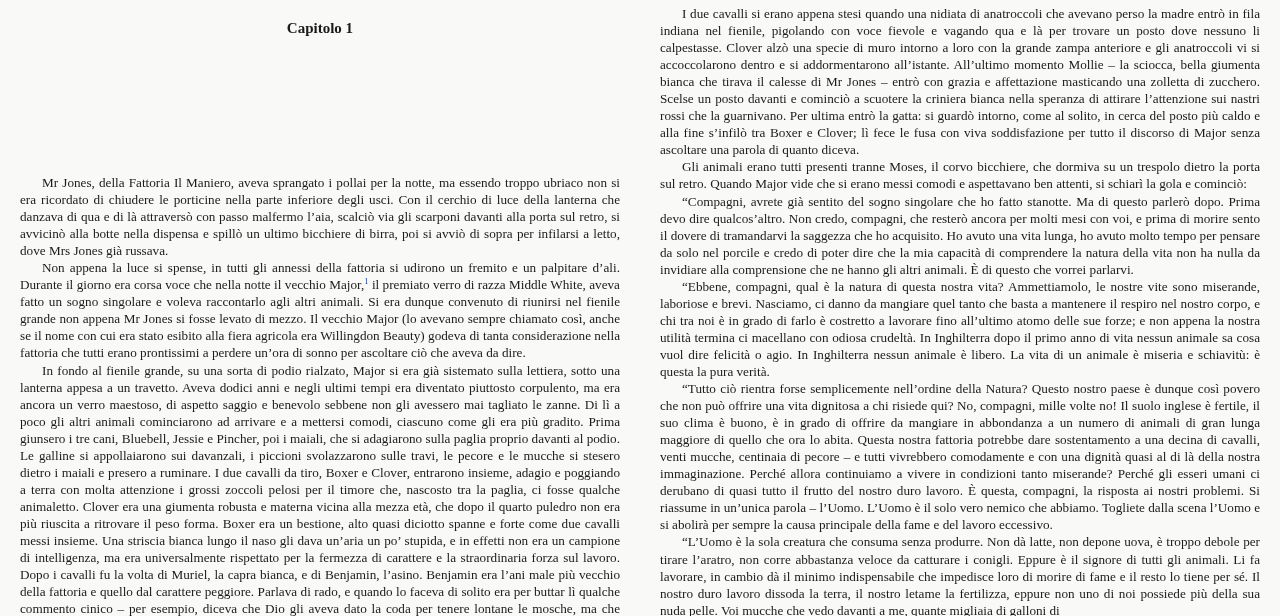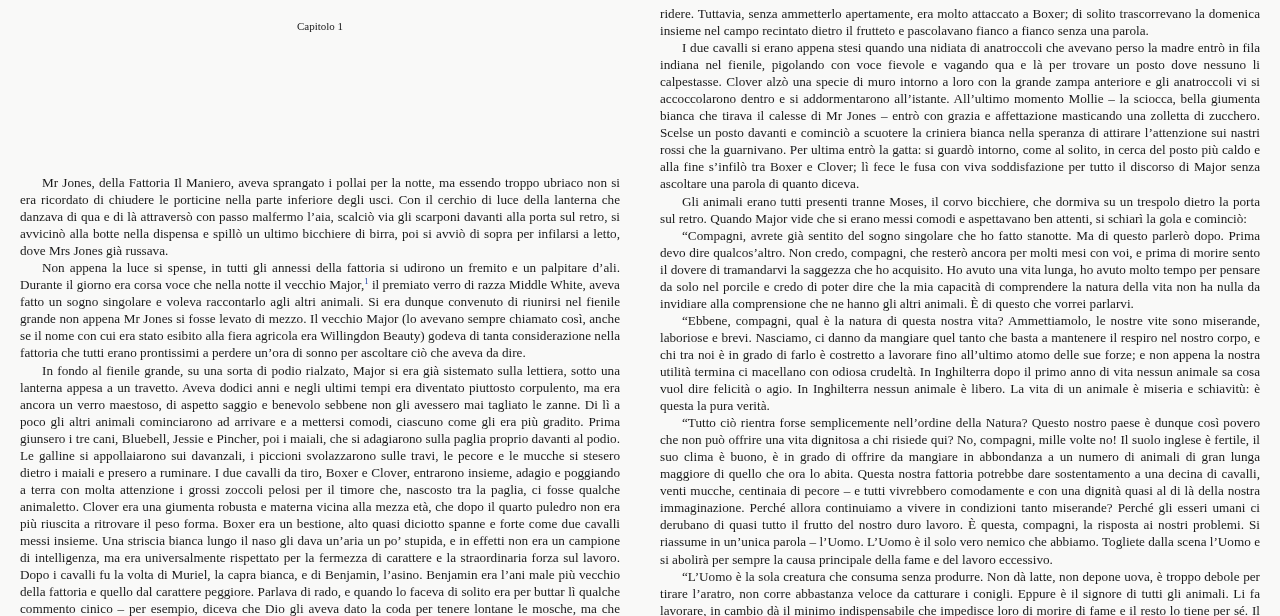--- a/index.html
+++ b/index.html
@@ -21,25 +21,25 @@
       position: absolute;
       top: 0;
       width: 600px;
       height: 616px;
       overflow: hidden;
     }
     .page-left { left: 20px; }
     .page-right { left: 660px; }
     .chapter-title {
       text-align: center;
-      font-size: 11px;
+      font-size: 15px;
       margin: 0;
       padding-top: 20px;
       height: 130px;
-      font-weight: normal;
+      font-weight: bold;
       letter-spacing: 0;
     }
     .text {
       font-size: 13.2px;
       line-height: 17.05px;
       text-align: justify;
       margin: 0;
     }
     .page-left .text-block { margin-top: 24px; }
     .page-right .text-block { margin-top: 5px; }
@@ -61,21 +61,20 @@
     <h1 class="chapter-title">Capitolo 1</h1>
     <div class="text text-block">
       <p class="para">Mr Jones, della Fattoria Il Maniero, aveva sprangato i pollai per la notte, ma essendo troppo ubriaco non si era ricordato di chiudere le porticine nella parte inferiore degli usci. Con il cerchio di luce della lanterna che danzava di qua e di là attraversò con passo malfermo l’aia, scalciò via gli scarponi davanti alla porta sul retro, si avvicinò alla botte nella dispensa e spillò un ultimo bicchiere di birra, poi si avviò di sopra per infilarsi a letto, dove Mrs Jones già russava.</p>
       <p class="para"><span>Non appena la luce si spense, in tutti gli annessi della fattoria si udirono un fremito e un palpitare d’ali. Durante il giorno era corsa voce che nella notte il vecchio Major,</span><a class="fn-ref">1</a><span> il premiato verro di razza Middle White, aveva fatto un sogno singolare e voleva raccontarlo agli altri animali. Si era dunque convenuto di riunirsi nel fienile grande non appena Mr Jones si fosse levato di mezzo. Il vecchio Major (lo avevano sempre chiamato così, anche se il nome con cui era stato esibito alla fiera agricola era Willingdon Beauty) godeva di tanta considerazione nella fattoria che tutti erano prontissimi a perdere un’ora di sonno per ascoltare ciò che aveva da dire.</span></p>
       <p class="para">In fondo al fienile grande, su una sorta di podio rialzato, Major si era già sistemato sulla lettiera, sotto una lanterna appesa a un travetto. Aveva dodici anni e negli ultimi tempi era diventato piuttosto corpulento, ma era ancora un verro maestoso, di aspetto saggio e benevolo sebbene non gli avessero mai tagliato le zanne. Di lì a poco gli altri animali cominciarono ad arrivare e a mettersi comodi, ciascuno come gli era più gradito. Prima giunsero i tre cani, Bluebell, Jessie e Pincher, poi i maiali, che si adagiarono sulla paglia proprio davanti al podio. Le galline si appollaiarono sui davanzali, i piccioni svolazzarono sulle travi, le pecore e le mucche si stesero dietro i maiali e presero a ruminare. I due cavalli da tiro, Boxer e Clover, entrarono insieme, adagio e poggiando a terra con molta attenzione i grossi zoccoli pelosi per il timore che, nascosto tra la paglia, ci fosse qualche animaletto. Clover era una giumenta robusta e materna vicina alla mezza età, che dopo il quarto puledro non era più riuscita a ritrovare il peso forma. Boxer era un bestione, alto quasi diciotto spanne e forte come due cavalli messi insieme. Una striscia bianca lungo il naso gli dava un’aria un po’ stupida, e in effetti non era un campione di intelligenza, ma era universalmente rispettato per la fermezza di carattere e la straordinaria forza sul lavoro. Dopo i cavalli fu la volta di Muriel, la capra bianca, e di Benjamin, l’asino. Benjamin era l’ani male più vecchio della fattoria e quello dal carattere peggiore. Parlava di rado, e quando lo faceva di solito era per buttar lì qualche commento cinico – per esempio, diceva che Dio gli aveva dato la coda per tenere lontane le mosche, ma che avrebbe preferito non avere né la coda né le mosche. Era l’unico tra gli animali della fattoria a non ridere mai. Se gli chiedevano perché, diceva che non c’era niente da</p>
     </div>
   </div>
 
   <div class="page page-right">
     <div class="text text-block">
-      <p class="para cont">ridere. Tuttavia, senza ammetterlo apertamente, era molto attaccato a Boxer; di solito trascorrevano la domenica insieme nel campo recintato dietro il frutteto e pascolavano fianco a fianco senza una parola.</p>
       <p class="para">I due cavalli si erano appena stesi quando una nidiata di anatroccoli che avevano perso la madre entrò in fila indiana nel fienile, pigolando con voce fievole e vagando qua e là per trovare un posto dove nessuno li calpestasse. Clover alzò una specie di muro intorno a loro con la grande zampa anteriore e gli anatroccoli vi si accoccolarono dentro e si addormentarono all’istante. All’ultimo momento Mollie – la sciocca, bella giumenta bianca che tirava il calesse di Mr Jones – entrò con grazia e affettazione masticando una zolletta di zucchero. Scelse un posto davanti e cominciò a scuotere la criniera bianca nella speranza di attirare l’attenzione sui nastri rossi che la guarnivano. Per ultima entrò la gatta: si guardò intorno, come al solito, in cerca del posto più caldo e alla fine s’infilò tra Boxer e Clover; lì fece le fusa con viva soddisfazione per tutto il discorso di Major senza ascoltare una parola di quanto diceva.</p>
       <p class="para">Gli animali erano tutti presenti tranne Moses, il corvo bicchiere, che dormiva su un trespolo dietro la porta sul retro. Quando Major vide che si erano messi comodi e aspettavano ben attenti, si schiarì la gola e cominciò:</p>
       <p class="para">“Compagni, avrete già sentito del sogno singolare che ho fatto stanotte. Ma di questo parlerò dopo. Prima devo dire qualcos’altro. Non credo, compagni, che resterò ancora per molti mesi con voi, e prima di morire sento il dovere di tramandarvi la saggezza che ho acquisito. Ho avuto una vita lunga, ho avuto molto tempo per pensare da solo nel porcile e credo di poter dire che la mia capacità di comprendere la natura della vita non ha nulla da invidiare alla comprensione che ne hanno gli altri animali. È di questo che vorrei parlarvi.</p>
       <p class="para">“Ebbene, compagni, qual è la natura di questa nostra vita? Ammettiamolo, le nostre vite sono miserande, laboriose e brevi. Nasciamo, ci danno da mangiare quel tanto che basta a mantenere il respiro nel nostro corpo, e chi tra noi è in grado di farlo è costretto a lavorare fino all’ultimo atomo delle sue forze; e non appena la nostra utilità termina ci macellano con odiosa crudeltà. In Inghilterra dopo il primo anno di vita nessun animale sa cosa vuol dire felicità o agio. In Inghilterra nessun animale è libero. La vita di un animale è miseria e schiavitù: è questa la pura verità.</p>
       <p class="para">“Tutto ciò rientra forse semplicemente nell’ordine della Natura? Questo nostro paese è dunque così povero che non può offrire una vita dignitosa a chi risiede qui? No, compagni, mille volte no! Il suolo inglese è fertile, il suo clima è buono, è in grado di offrire da mangiare in abbondanza a un numero di animali di gran lunga maggiore di quello che ora lo abita. Questa nostra fattoria potrebbe dare sostentamento a una decina di cavalli, venti mucche, centinaia di pecore – e tutti vivrebbero comodamente e con una dignità quasi al di là della nostra immaginazione. Perché allora continuiamo a vivere in condizioni tanto miserande? Perché gli esseri umani ci derubano di quasi tutto il frutto del nostro duro lavoro. È questa, compagni, la risposta ai nostri problemi. Si riassume in un’unica parola – l’Uomo. L’Uomo è il solo vero nemico che abbiamo. Togliete dalla scena l’Uomo e si abolirà per sempre la causa principale della fame e del lavoro eccessivo.</p>
       <p class="para">“L’Uomo è la sola creatura che consuma senza produrre. Non dà latte, non depone uova, è troppo debole per tirare l’aratro, non corre abbastanza veloce da catturare i conigli. Eppure è il signore di tutti gli animali. Li fa lavorare, in cambio dà il minimo indispensabile che impedisce loro di morire di fame e il resto lo tiene per sé. Il nostro duro lavoro dissoda la terra, il nostro letame la fertilizza, eppure non uno di noi possiede più della sua nuda pelle. Voi mucche che vedo davanti a me, quante migliaia di galloni di</p>
     </div>
   </div>
 
 </div>

